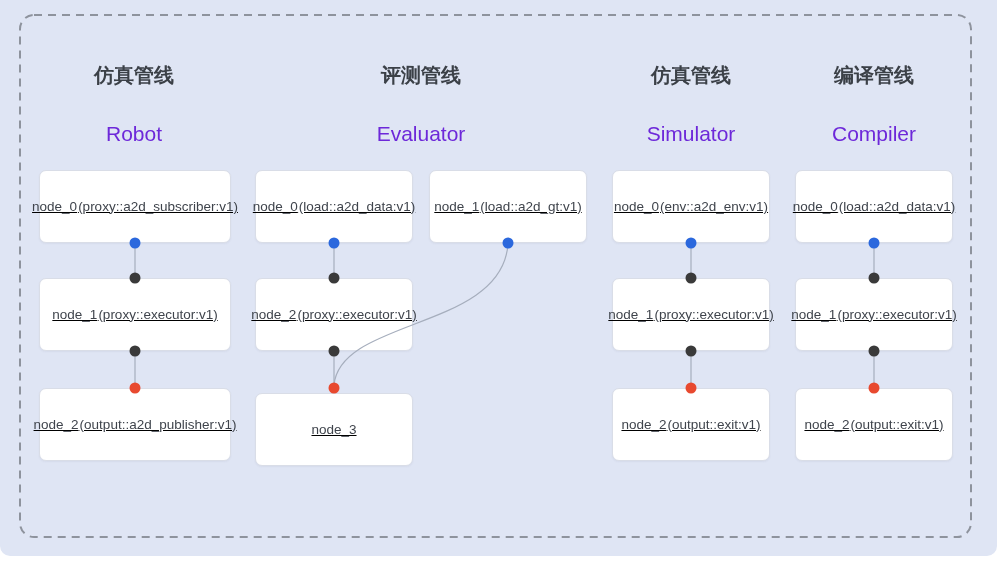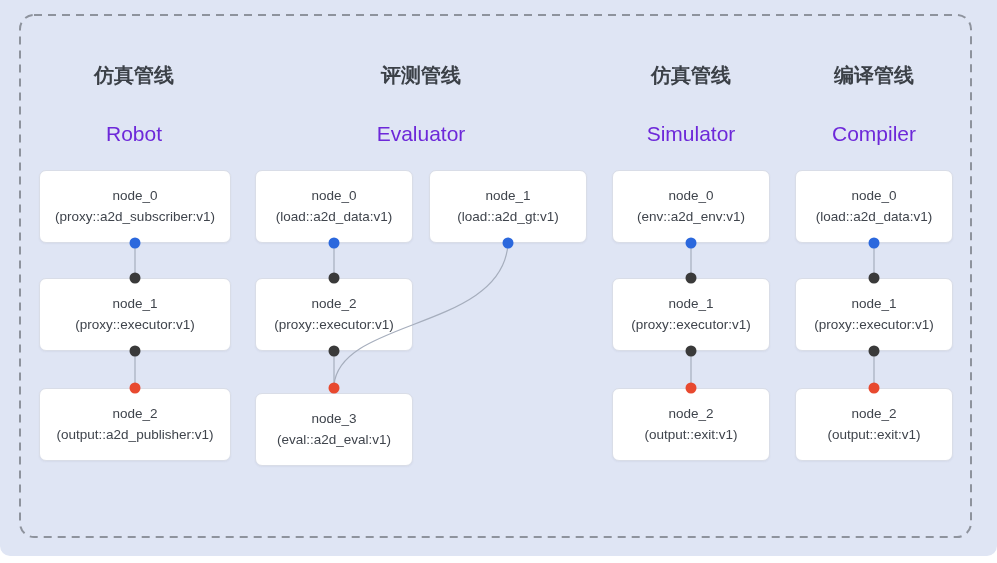--- a/index.html
+++ b/index.html
@@ -2,22 +2,22 @@
 <html><head>
 <meta charset="utf-8">
 <style>
   html,body{margin:0;padding:0;}
   body{background:#ffffff;font-family:"Liberation Sans","DejaVu Sans",sans-serif;}
   .page{position:relative;width:997px;height:563px;background:#ffffff;overflow:hidden;}
   .stage{position:absolute;left:0;top:0;width:997px;height:556px;background:#dfe5f4;border-radius:0 0 10px 10px;}
   .title-zh{position:absolute;transform:translateX(-50%);font-size:20px;font-weight:700;color:#3b4047;white-space:nowrap;z-index:4;}
   .title-en{position:absolute;transform:translateX(-50%);font-size:21px;font-weight:400;color:#6d28d9;white-space:nowrap;z-index:4;}
   .node{position:absolute;height:73px;box-sizing:border-box;background:#ffffff;border:1px solid #d9dde7;border-radius:7px;
-        display:flex;flex-direction:column;align-items:center;justify-content:center;gap:1px;z-index:1;
-        box-shadow:0 1px 2px rgba(60,70,100,0.06);}
+        display:flex;flex-direction:row;align-items:center;justify-content:center;gap:1px;z-index:1;
+        box-shadow:0 1px 2px rgba(60,70,100,0.06);text-decoration:underline;}
   .node-name,.node-type{font-size:13.5px;color:#3f444c;line-height:20px;white-space:nowrap;}
   .edges{position:absolute;left:0;top:0;z-index:2;pointer-events:none;}
   .dot{position:absolute;width:11px;height:11px;border-radius:50%;transform:translate(-50%,-50%);z-index:3;}
   .dot.blue{background:#2b68dd;}
   .dot.black{background:#3a3a3a;}
   .dot.red{background:#e8492f;}
 </style>
 </head>
 <body>
 
@@ -69,21 +69,20 @@
     <div class="node" style="left:429px;top:170px;width:158px">
       <div class="node-name">node_1</div>
       <div class="node-type">(load::a2d_gt:v1)</div>
     </div>
     <div class="node" style="left:255px;top:278px;width:158px">
       <div class="node-name">node_2</div>
       <div class="node-type">(proxy::executor:v1)</div>
     </div>
     <div class="node" style="left:255px;top:393px;width:158px">
       <div class="node-name">node_3</div>
-      <div class="node-type">(eval::a2d_eval:v1)</div>
     </div>
 
     <div class="node" style="left:612px;top:170px;width:158px">
       <div class="node-name">node_0</div>
       <div class="node-type">(env::a2d_env:v1)</div>
     </div>
     <div class="node" style="left:612px;top:278px;width:158px">
       <div class="node-name">node_1</div>
       <div class="node-type">(proxy::executor:v1)</div>
     </div>

